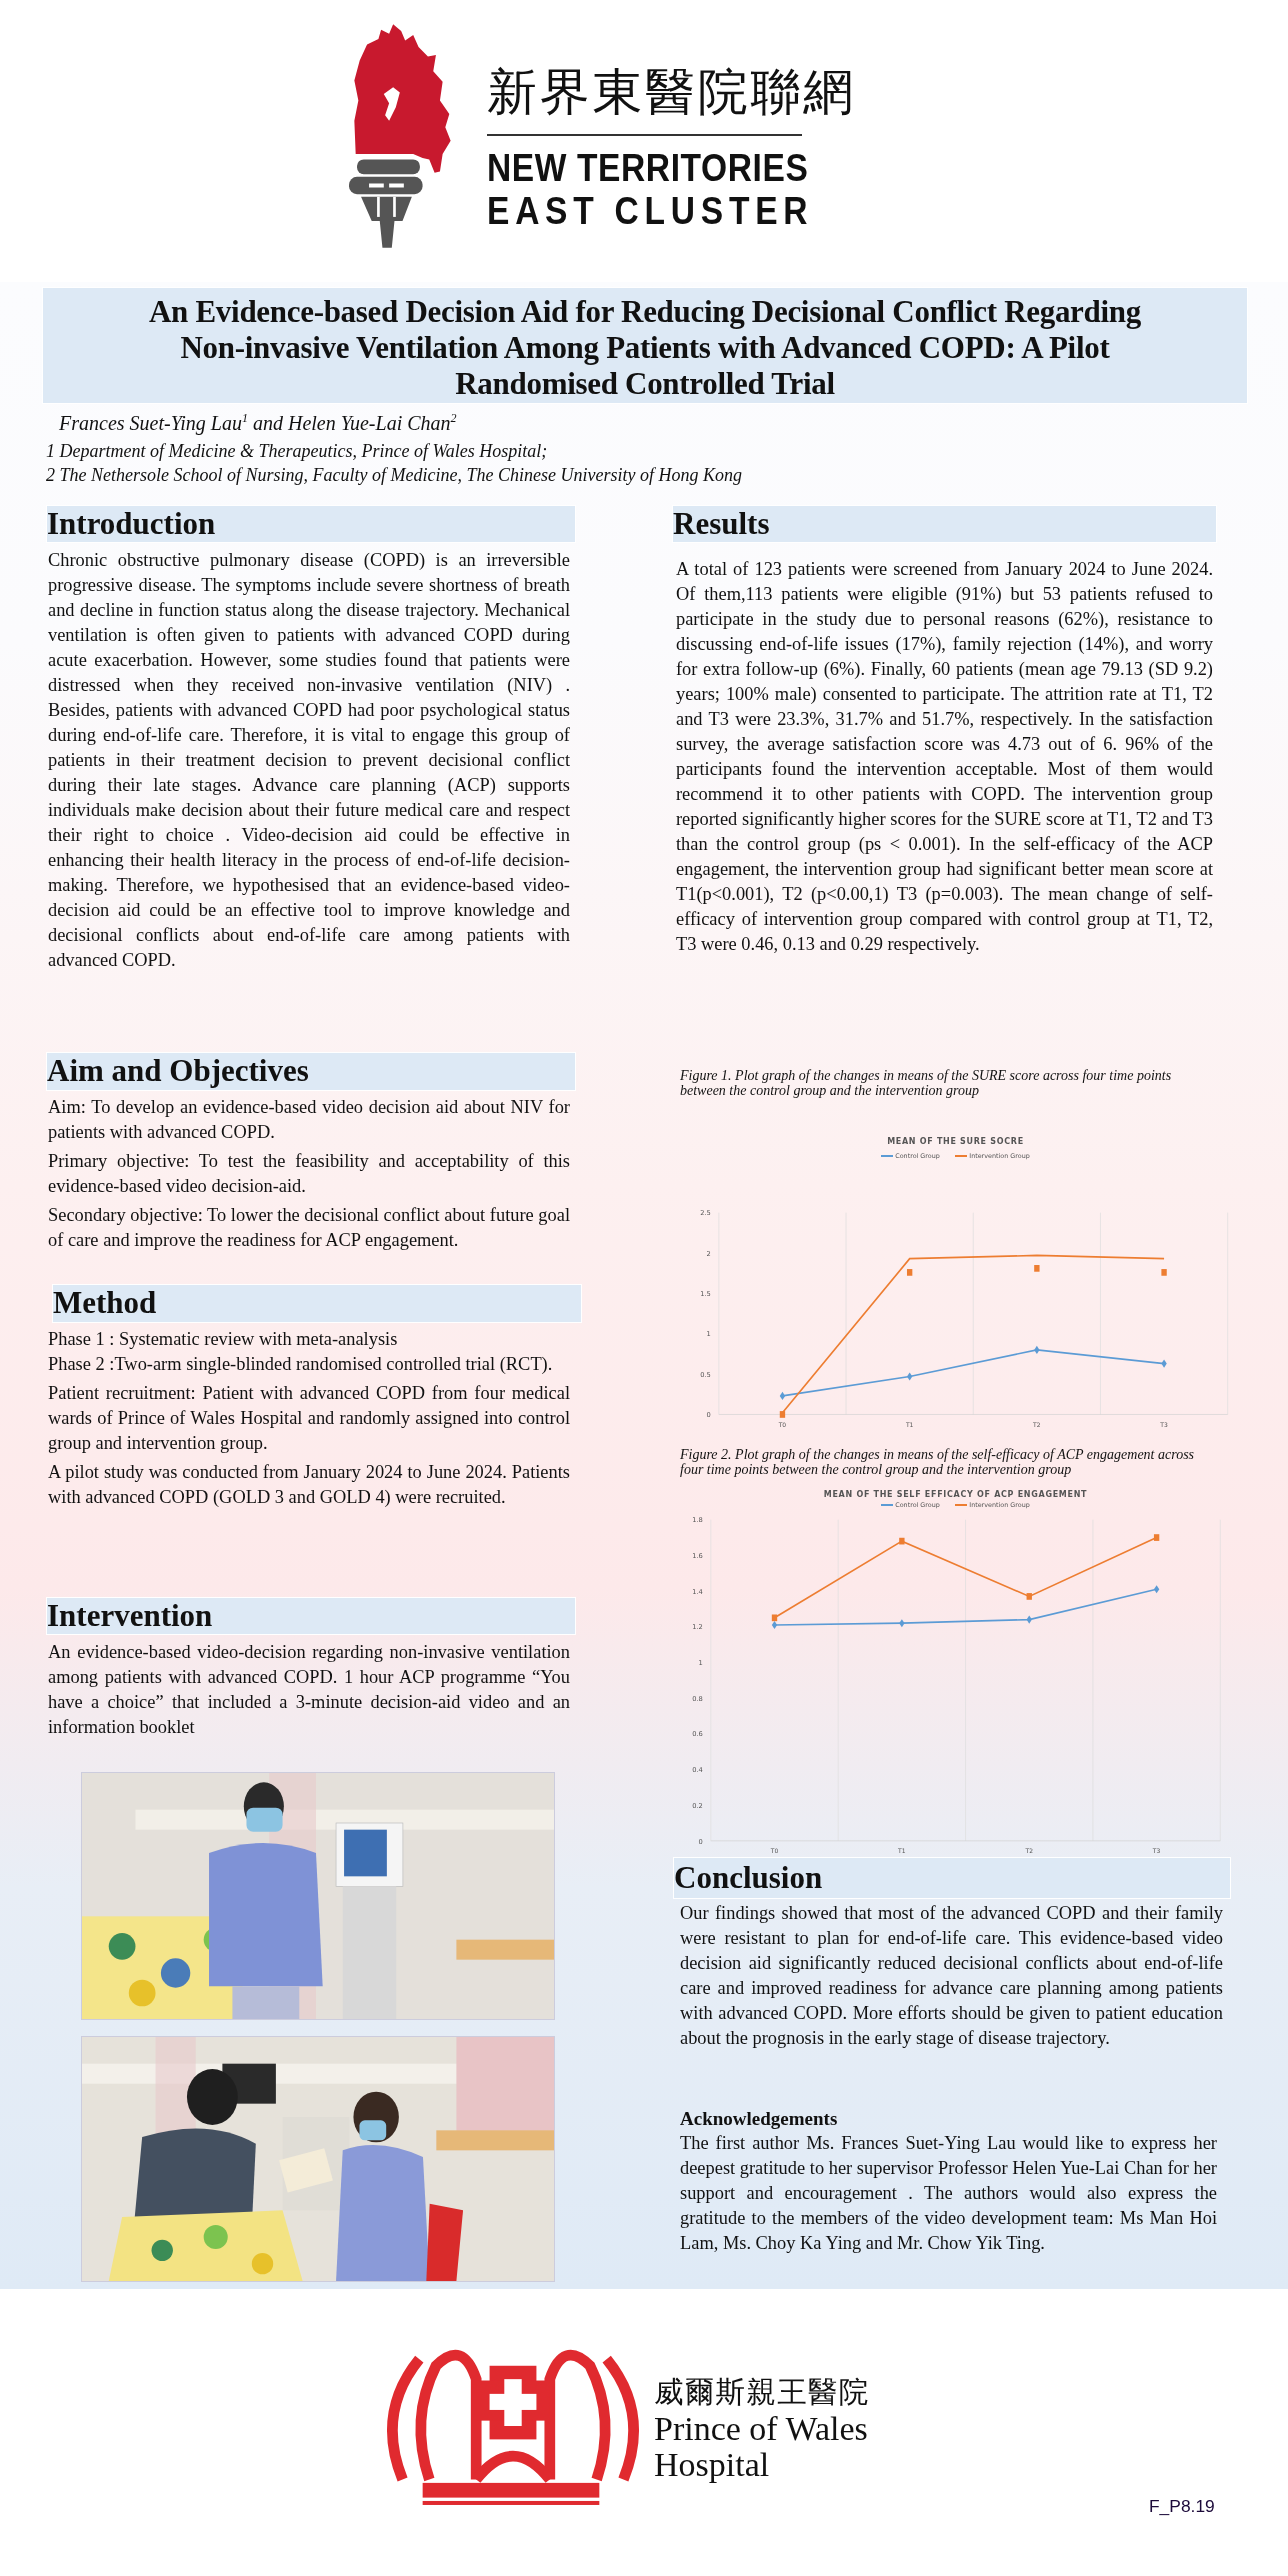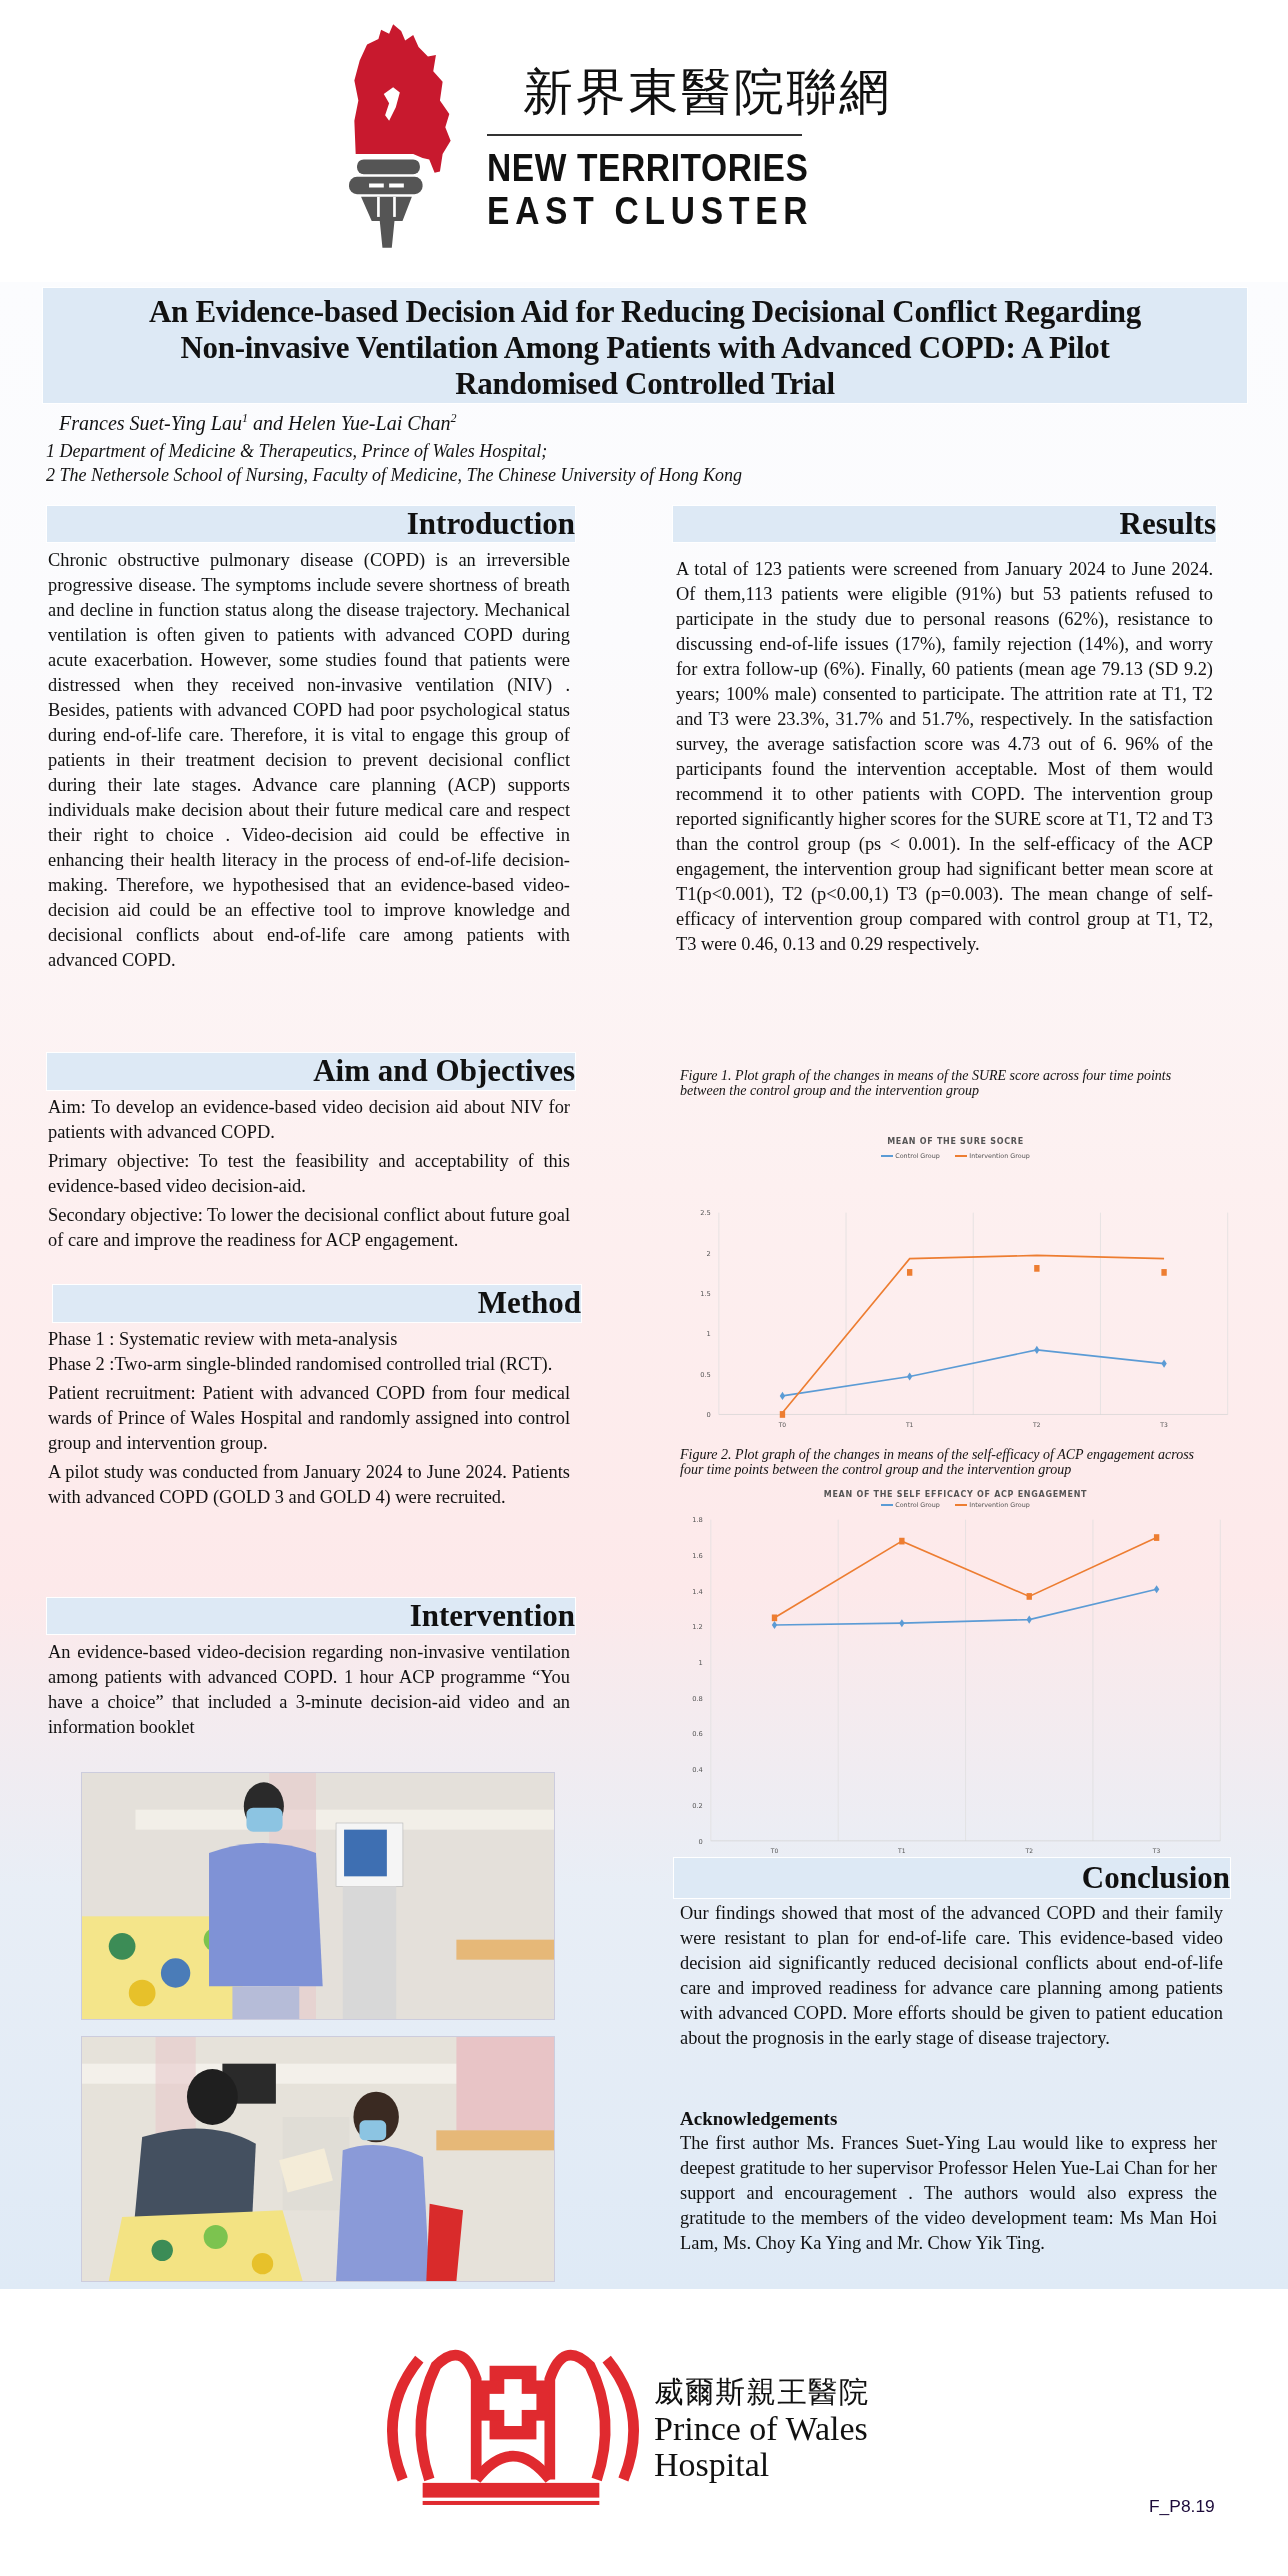--- a/index.html
+++ b/index.html
@@ -4,40 +4,40 @@
 <style>
   * { box-sizing: border-box; margin: 0; padding: 0; }
   html, body { width: 1288px; height: 2576px; background: #ffffff; overflow: hidden; }
   body { position: relative; font-family: "Liberation Serif", "DejaVu Serif", serif; color: #111; }
 
   
   .header { position: absolute; left: 0; top: 0; width: 1288px; height: 282px; background: #fff; }
   .ntec-logo { position: absolute; left: 349px; top: 20px; width: 590px; height: 228px; }
   .ntec-mark { position: absolute; left: 0; top: 0; width: 107px; height: 228px; }
   .ntec-text { position: absolute; left: 138px; top: 47px; width: 322px; }
-  .ntec-zh { font-family: Liberation Sans, sans-serif; font-size: 50px; letter-spacing: 2.7px; color: #111; line-height: 1; white-space: nowrap; margin-left: 36px; }
+  .ntec-zh { font-family: Liberation Sans, sans-serif; font-size: 50px; letter-spacing: 2.7px; color: #111; line-height: 1; white-space: nowrap; }
   .ntec-rule { height: 2px; background: #333; margin: 17.4px 0 9.4px 0; width: 315px; }
   .ntec-en { font-family: "Liberation Sans", "DejaVu Sans", sans-serif; font-weight: bold; font-size: 39px; line-height: 43px; letter-spacing: 0.7px; color: #111; white-space: nowrap; transform: scaleX(0.86); transform-origin: left; }
   .ntec-en.spaced { letter-spacing: 6.7px; }
 
   
   .poster-body { position: absolute; left: 0; top: 282px; width: 1288px; height: 2007px;
     background: linear-gradient(to bottom, #fbfcfe 0%, #fbfbfd 18%, #fdf0f0 45%, #fde9ea 65%, #e8eef6 80%, #dfeaf6 100%); }
 
   .title-box { position: absolute; left: 42px; top: 5.4px; width: 1206px; height: 117px; background: #dde9f5; border: 0.7px solid #fff;
     text-align: center; padding-top: 5.4px; }
   .title-text { font-family: "Liberation Serif", serif; font-weight: bold; font-size: 31px; line-height: 36px; letter-spacing: -0.3px; color: #111; }
 
   .authors { position: absolute; left: 59px; top: 129px; font-style: italic; font-size: 20px; }
   .authors sup { font-size: 12px; }
   .affil { position: absolute; left: 46px; font-style: italic; font-size: 18px; line-height: 24px; }
   .affil.a1 { top: 157px; }
   .affil.a2 { top: 181px; }
 
-  .section-head { position: absolute; background: #dde9f5; border: 1.3px solid #fff; text-align: right;
+  .section-head { position: absolute; background: #dde9f5; border: 1.3px solid #fff; text-align: left;
     font-family: "Liberation Serif", serif; font-weight: bold; font-size: 31px; line-height: 36px; color: #111; }
 
   .para { position: absolute; font-size: 18.4px; line-height: 25px; text-align: justify; color: #111; }
   .para p { margin-bottom: 4px; }
 
   .left-col { left: 48px; width: 522px; }
   .right-col { left: 676px; width: 537px; }
 
   .fig-caption { position: absolute; font-style: italic; font-size: 14px; line-height: 15.4px; color: #111; }
 

